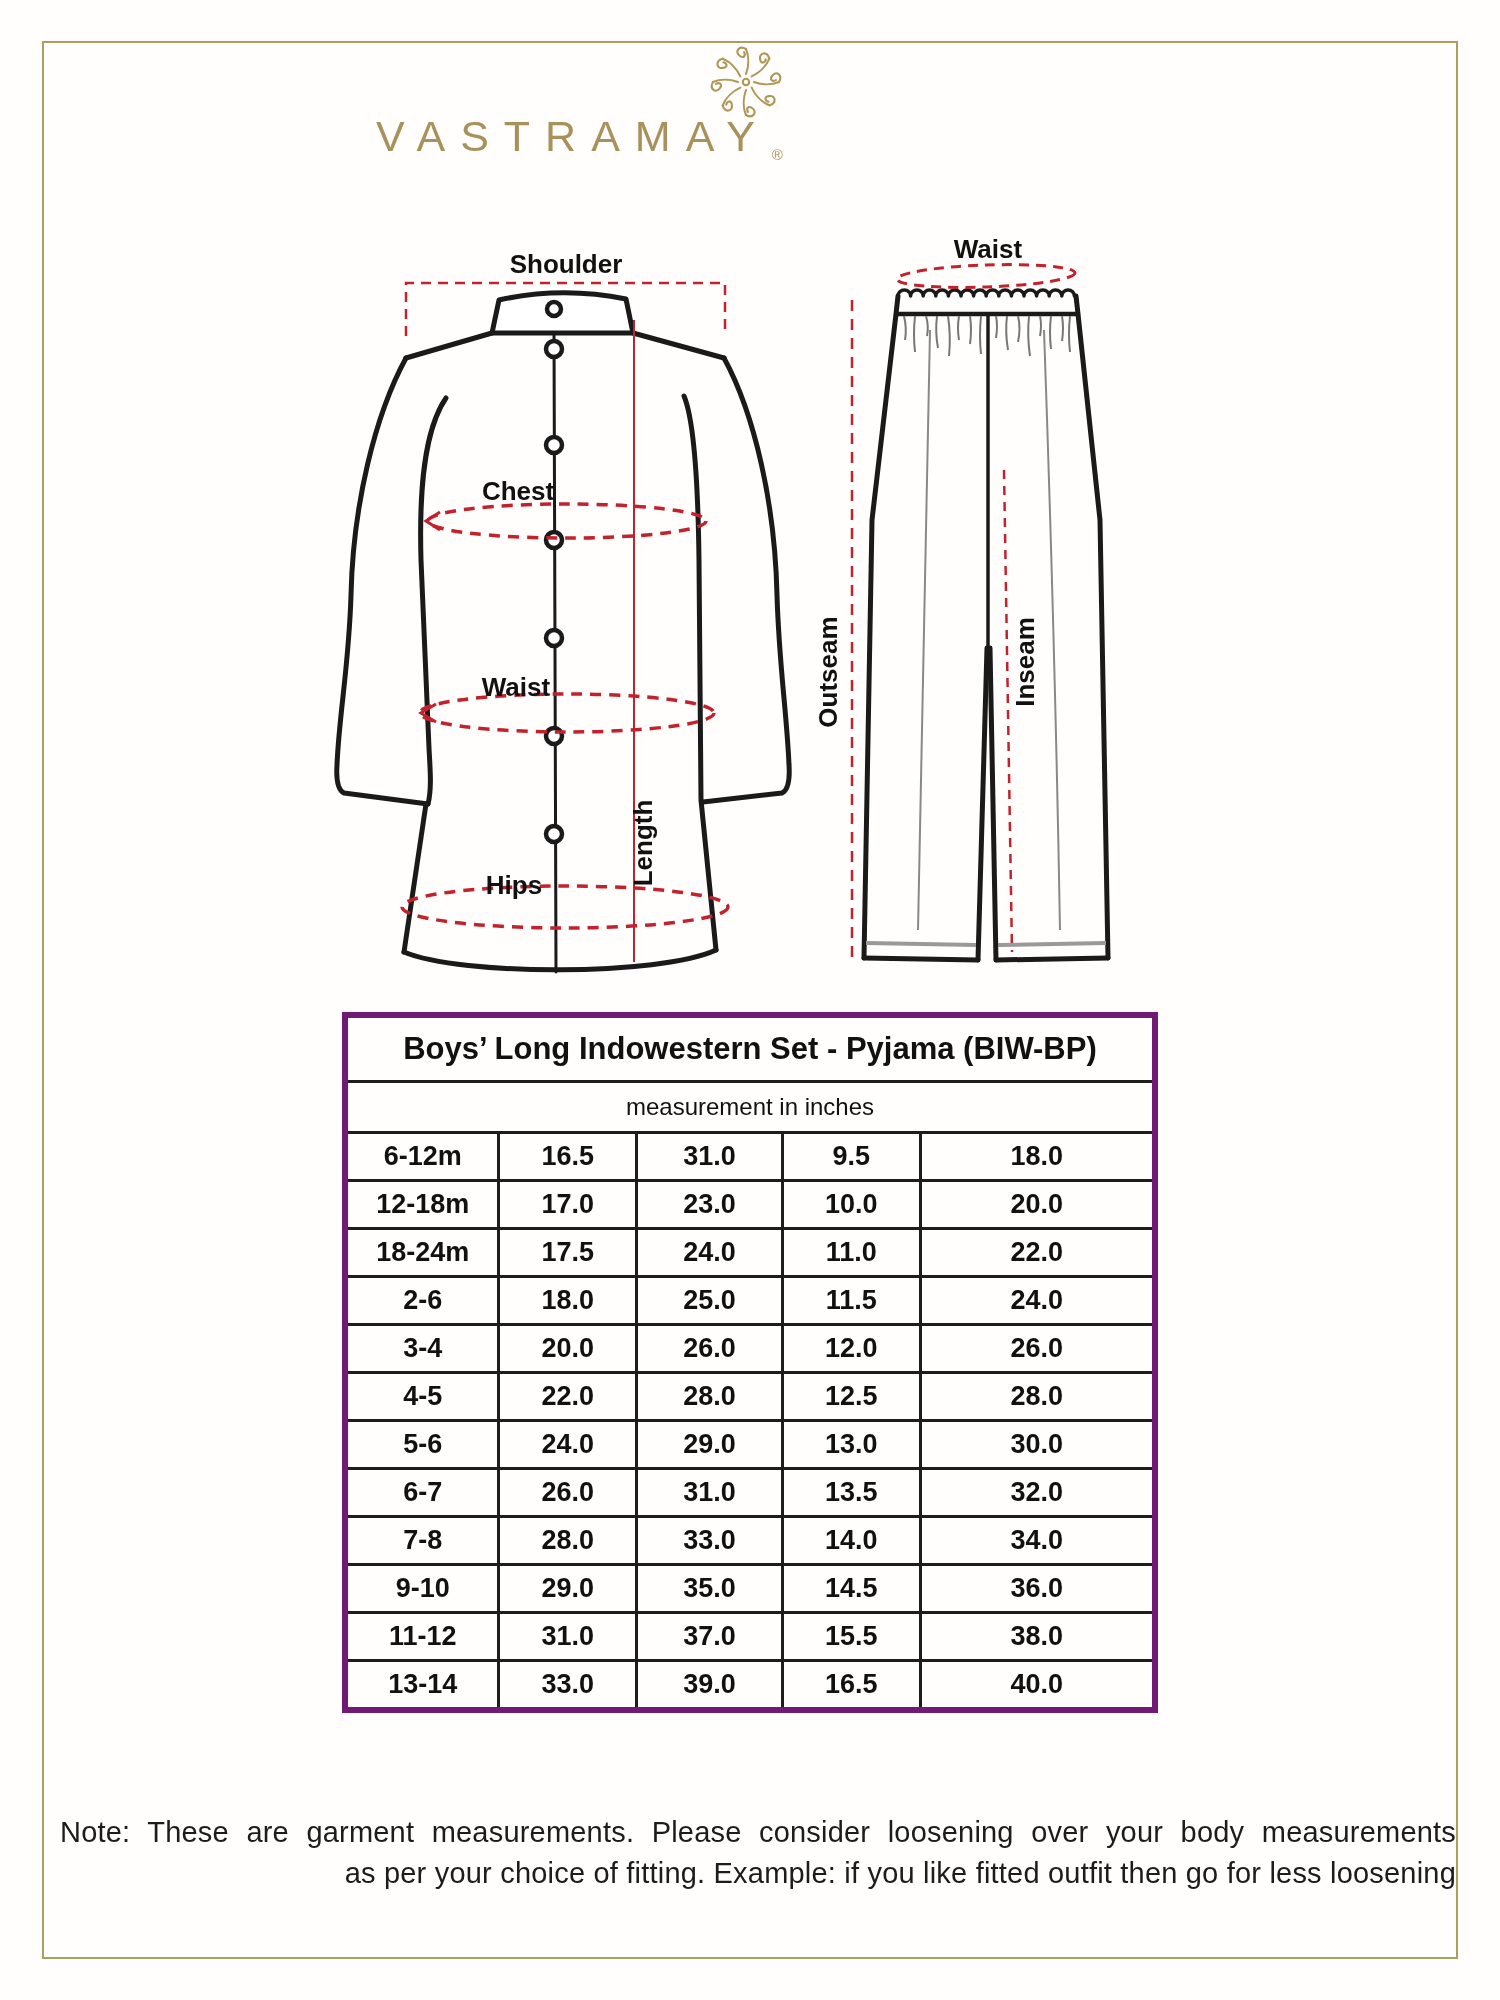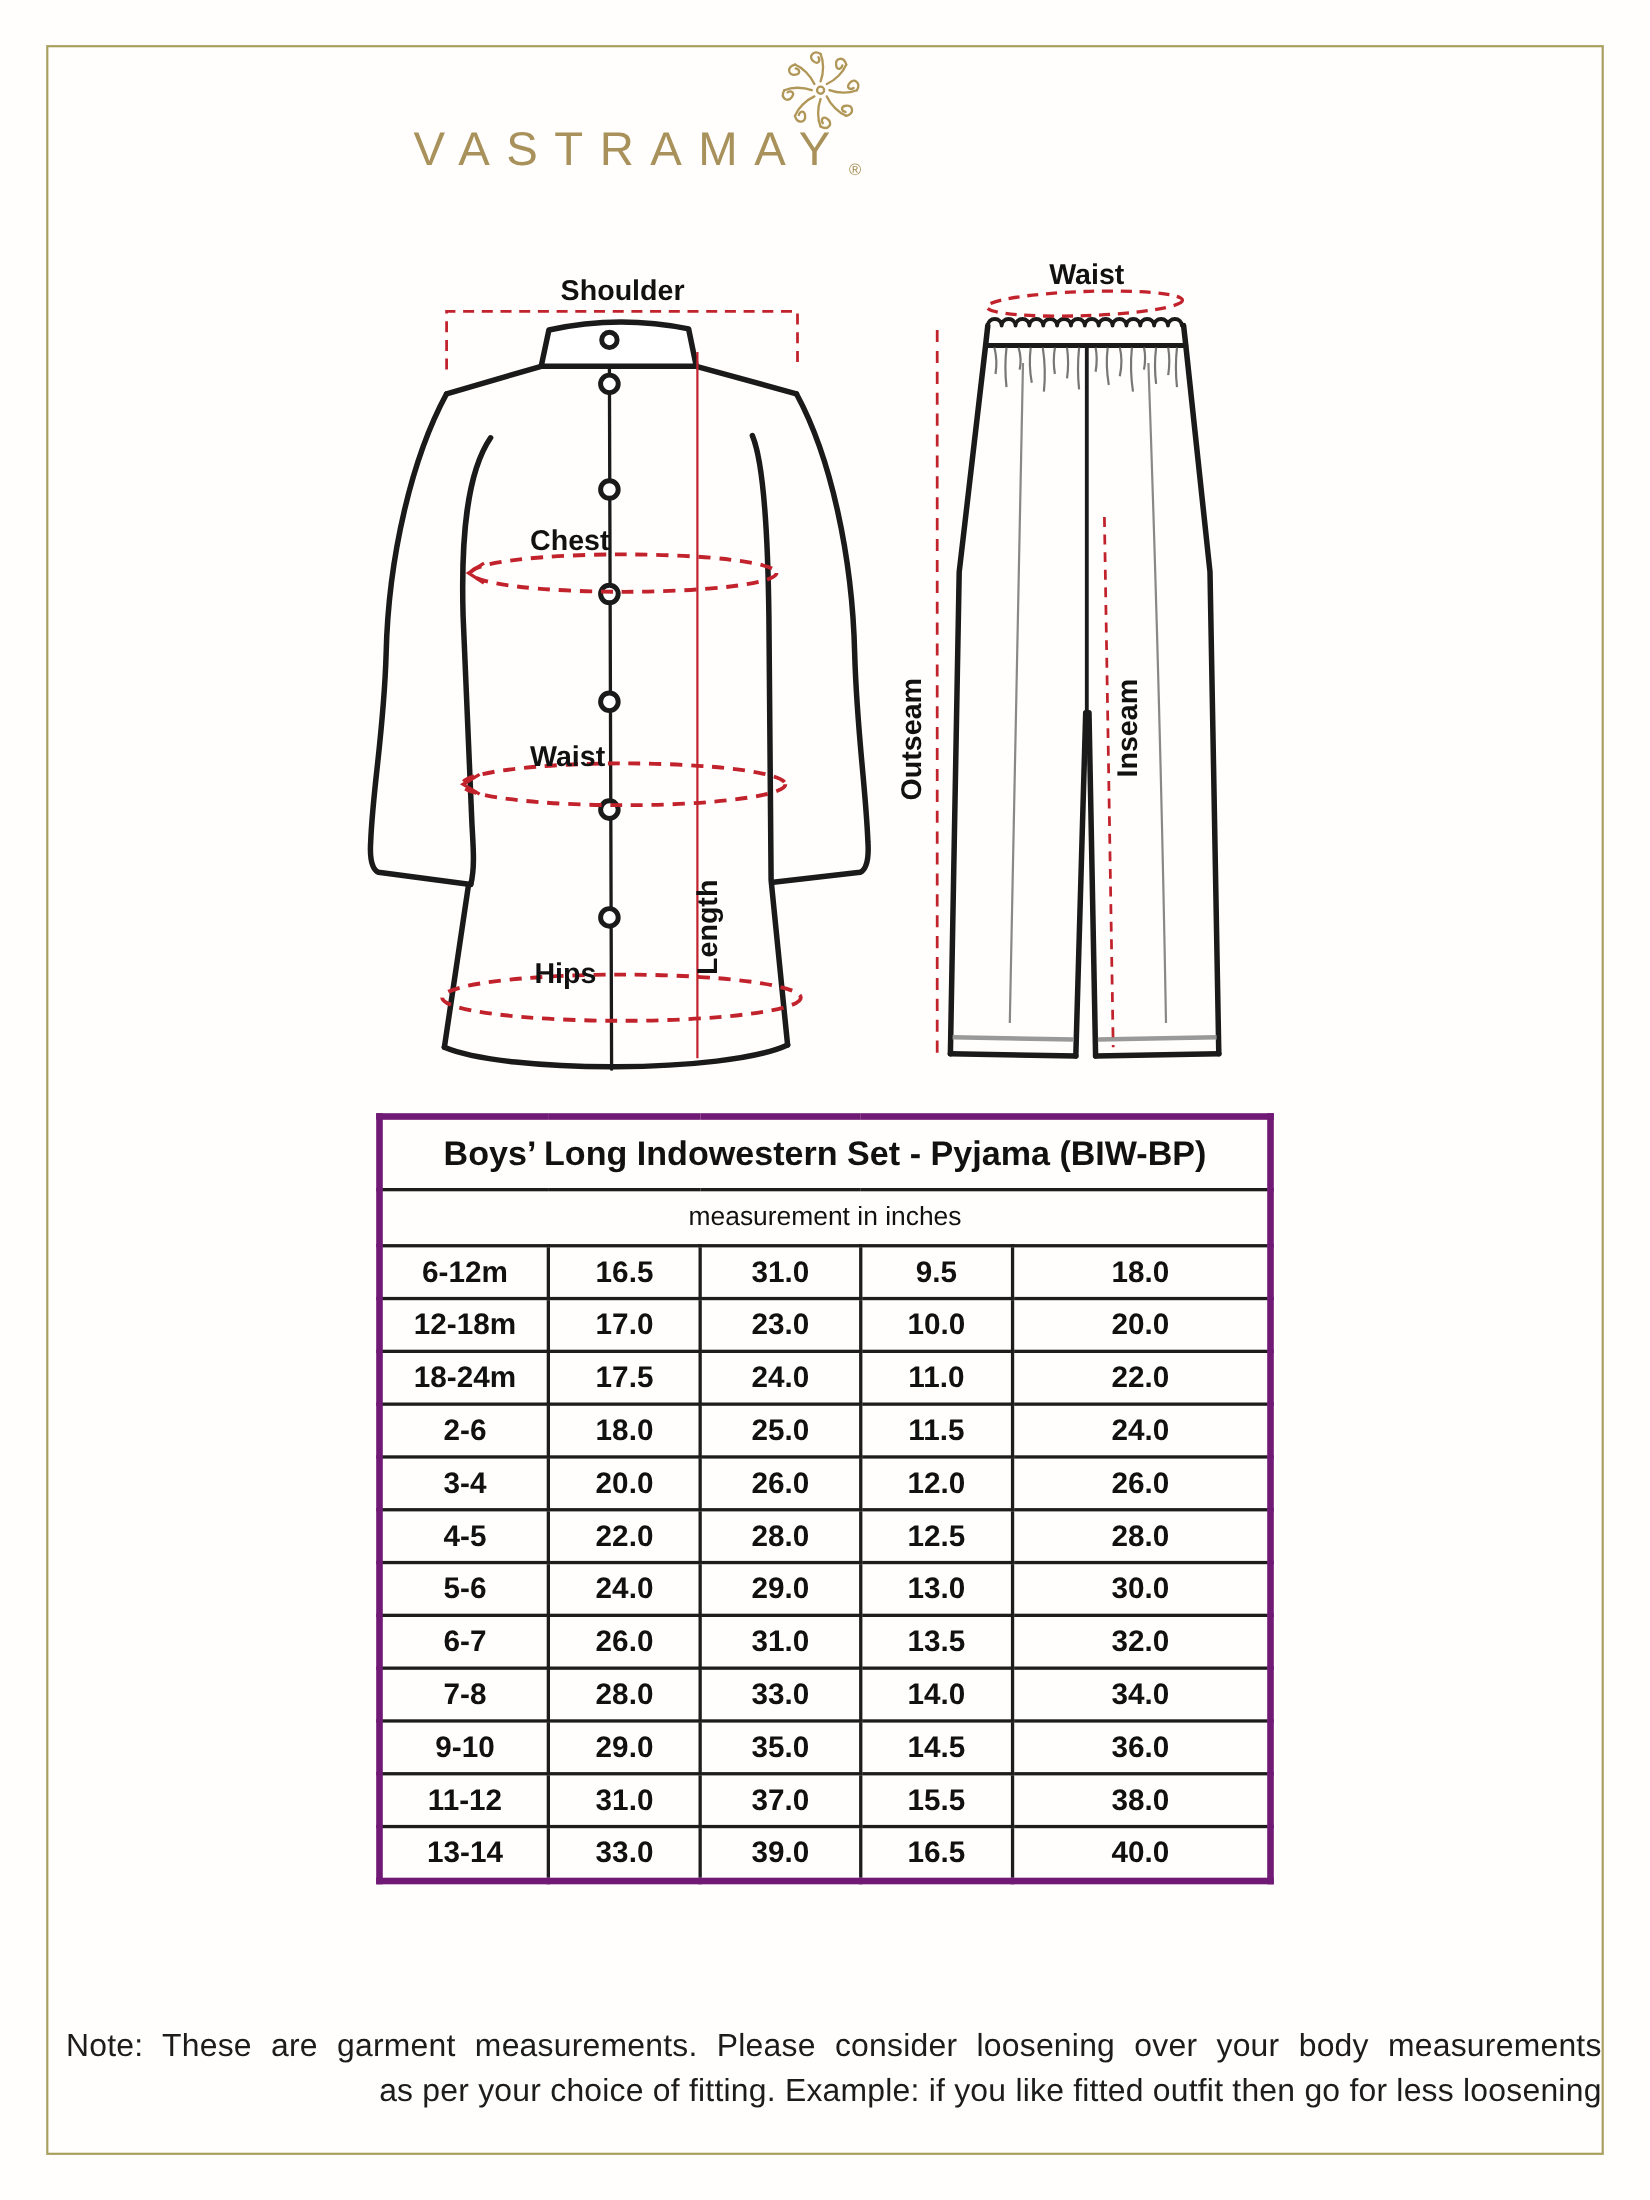--- a/index.html
+++ b/index.html
@@ -19,21 +19,21 @@
   table.sizes td,table.sizes th{border:3.5px solid #1d1d1d;text-align:center;
               font-family:"Liberation Sans",sans-serif;}
   .title-row td{height:60px;font-size:31px;font-weight:bold;}
   .subtitle-row td{height:46px;font-size:24px;font-weight:400;}
   .header-row th{height:78px;font-size:28px;font-weight:bold;vertical-align:bottom;padding-bottom:14px;}
   tbody.size-rows td{height:43px;font-size:27px;font-weight:bold;}
   col.c-age{width:19%}col.c-len{width:17%}col.c-chest{width:18%}col.c-sh{width:17%}col.c-bot{width:29%}
   
   .note{position:absolute;left:60px;top:1812px;width:1396px;color:#1c1c1c;
         font-size:29px;line-height:41px;letter-spacing:.2px;}
-  .note .l1{text-align:justify;text-align-last:justify;margin-top:28px;}
+  .note .l1{text-align:justify;text-align-last:justify;}
   .note .l2{text-align:right;}
 </style>
 </head>
 <body>
 
 <div class="page">
 
   <div class="frame"></div>
 
   <div class="brand">

